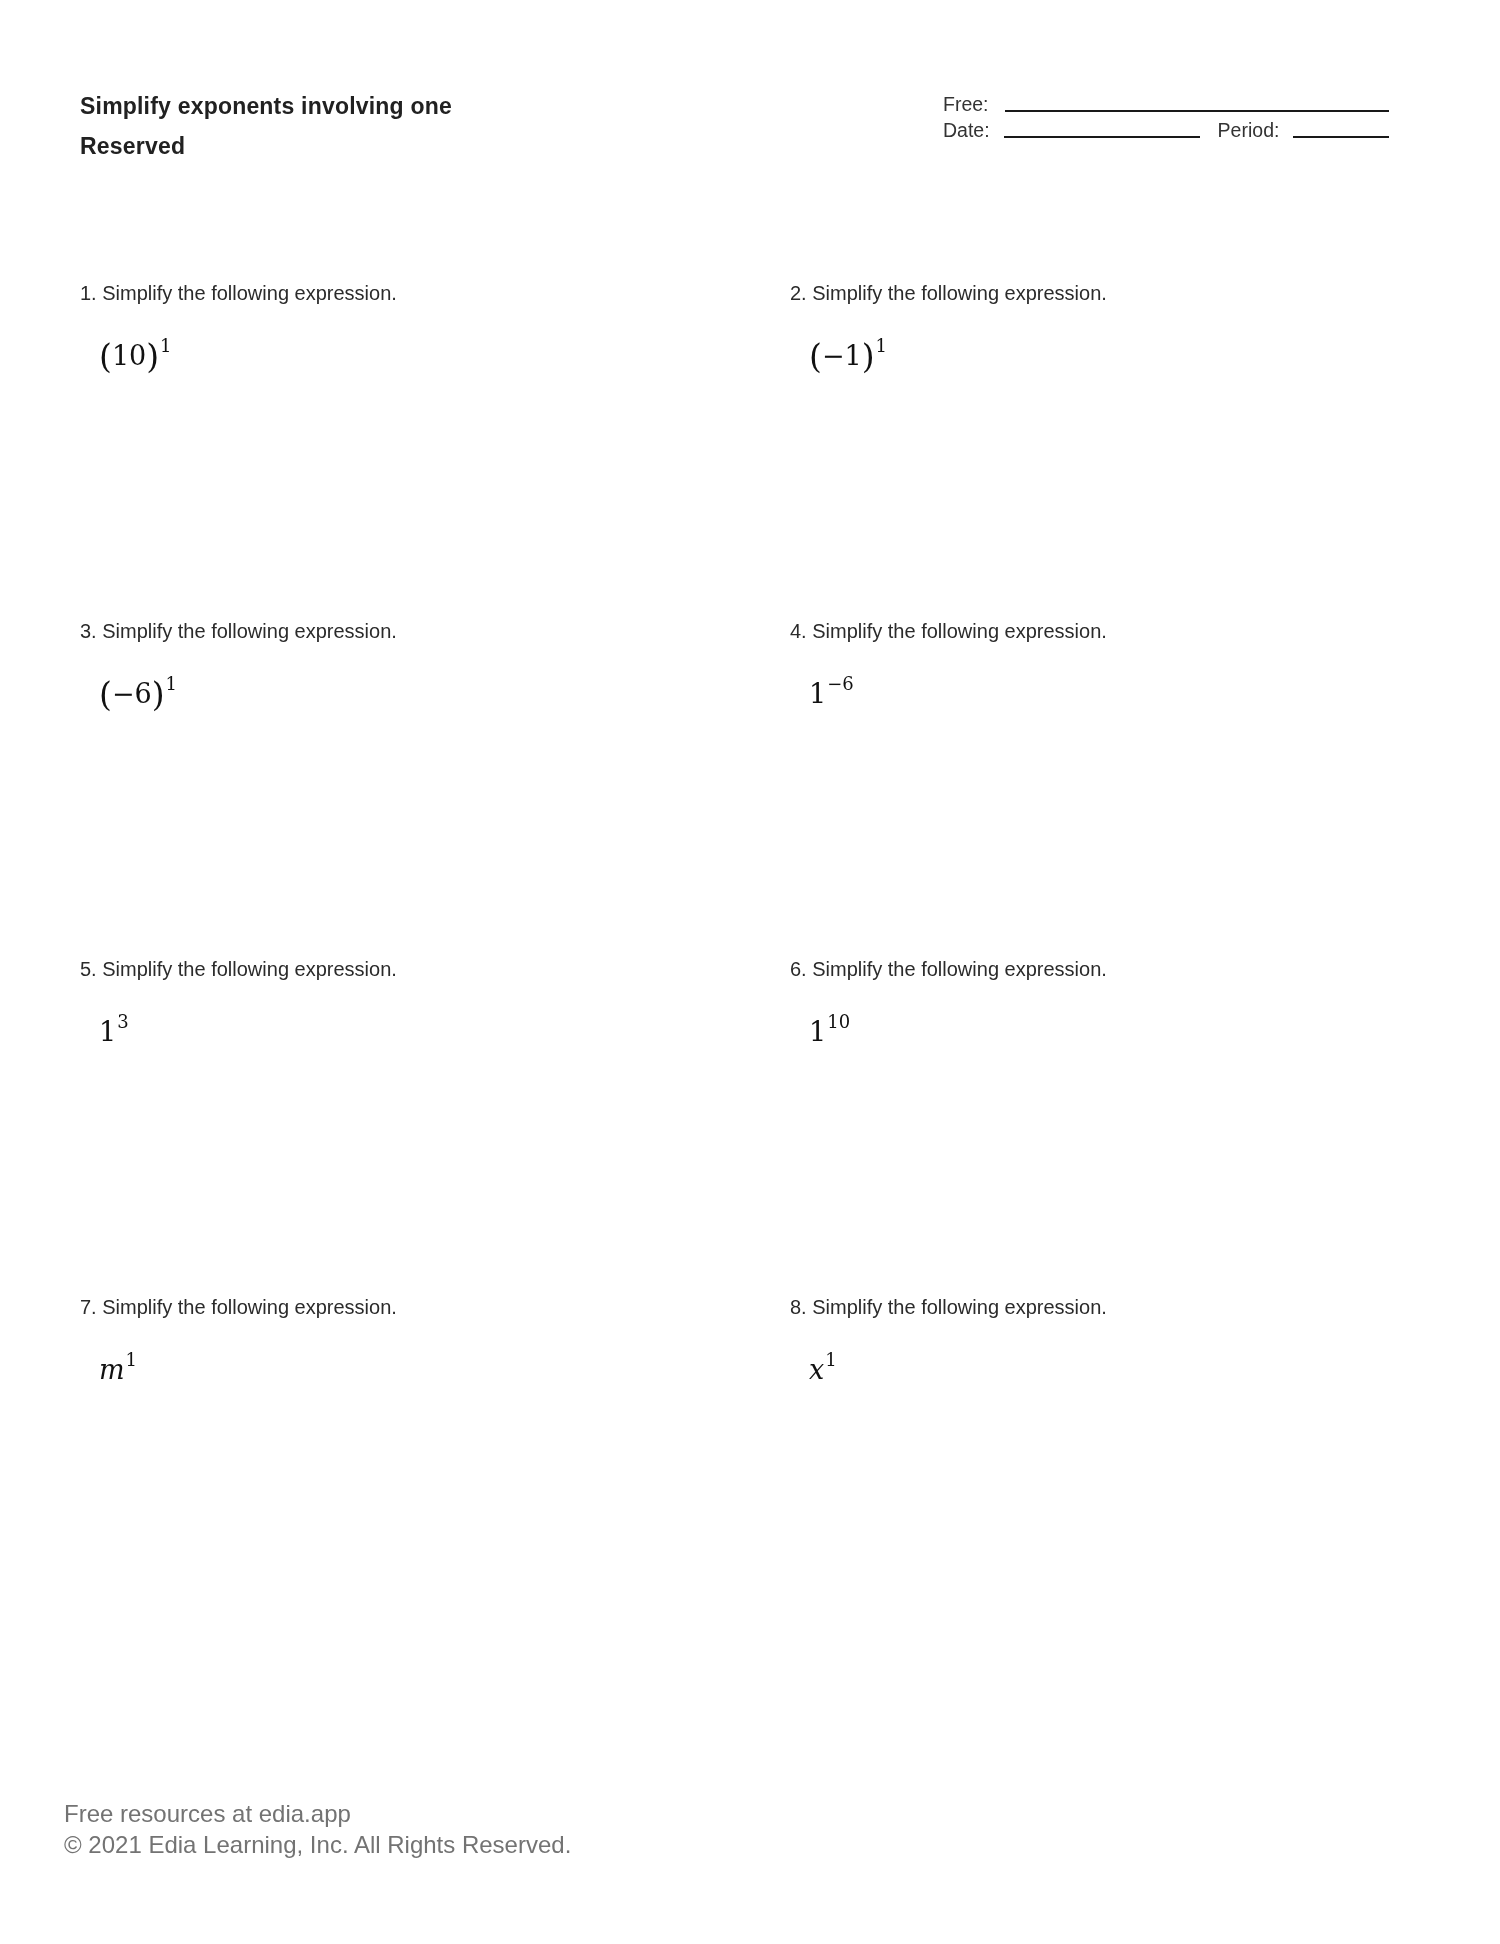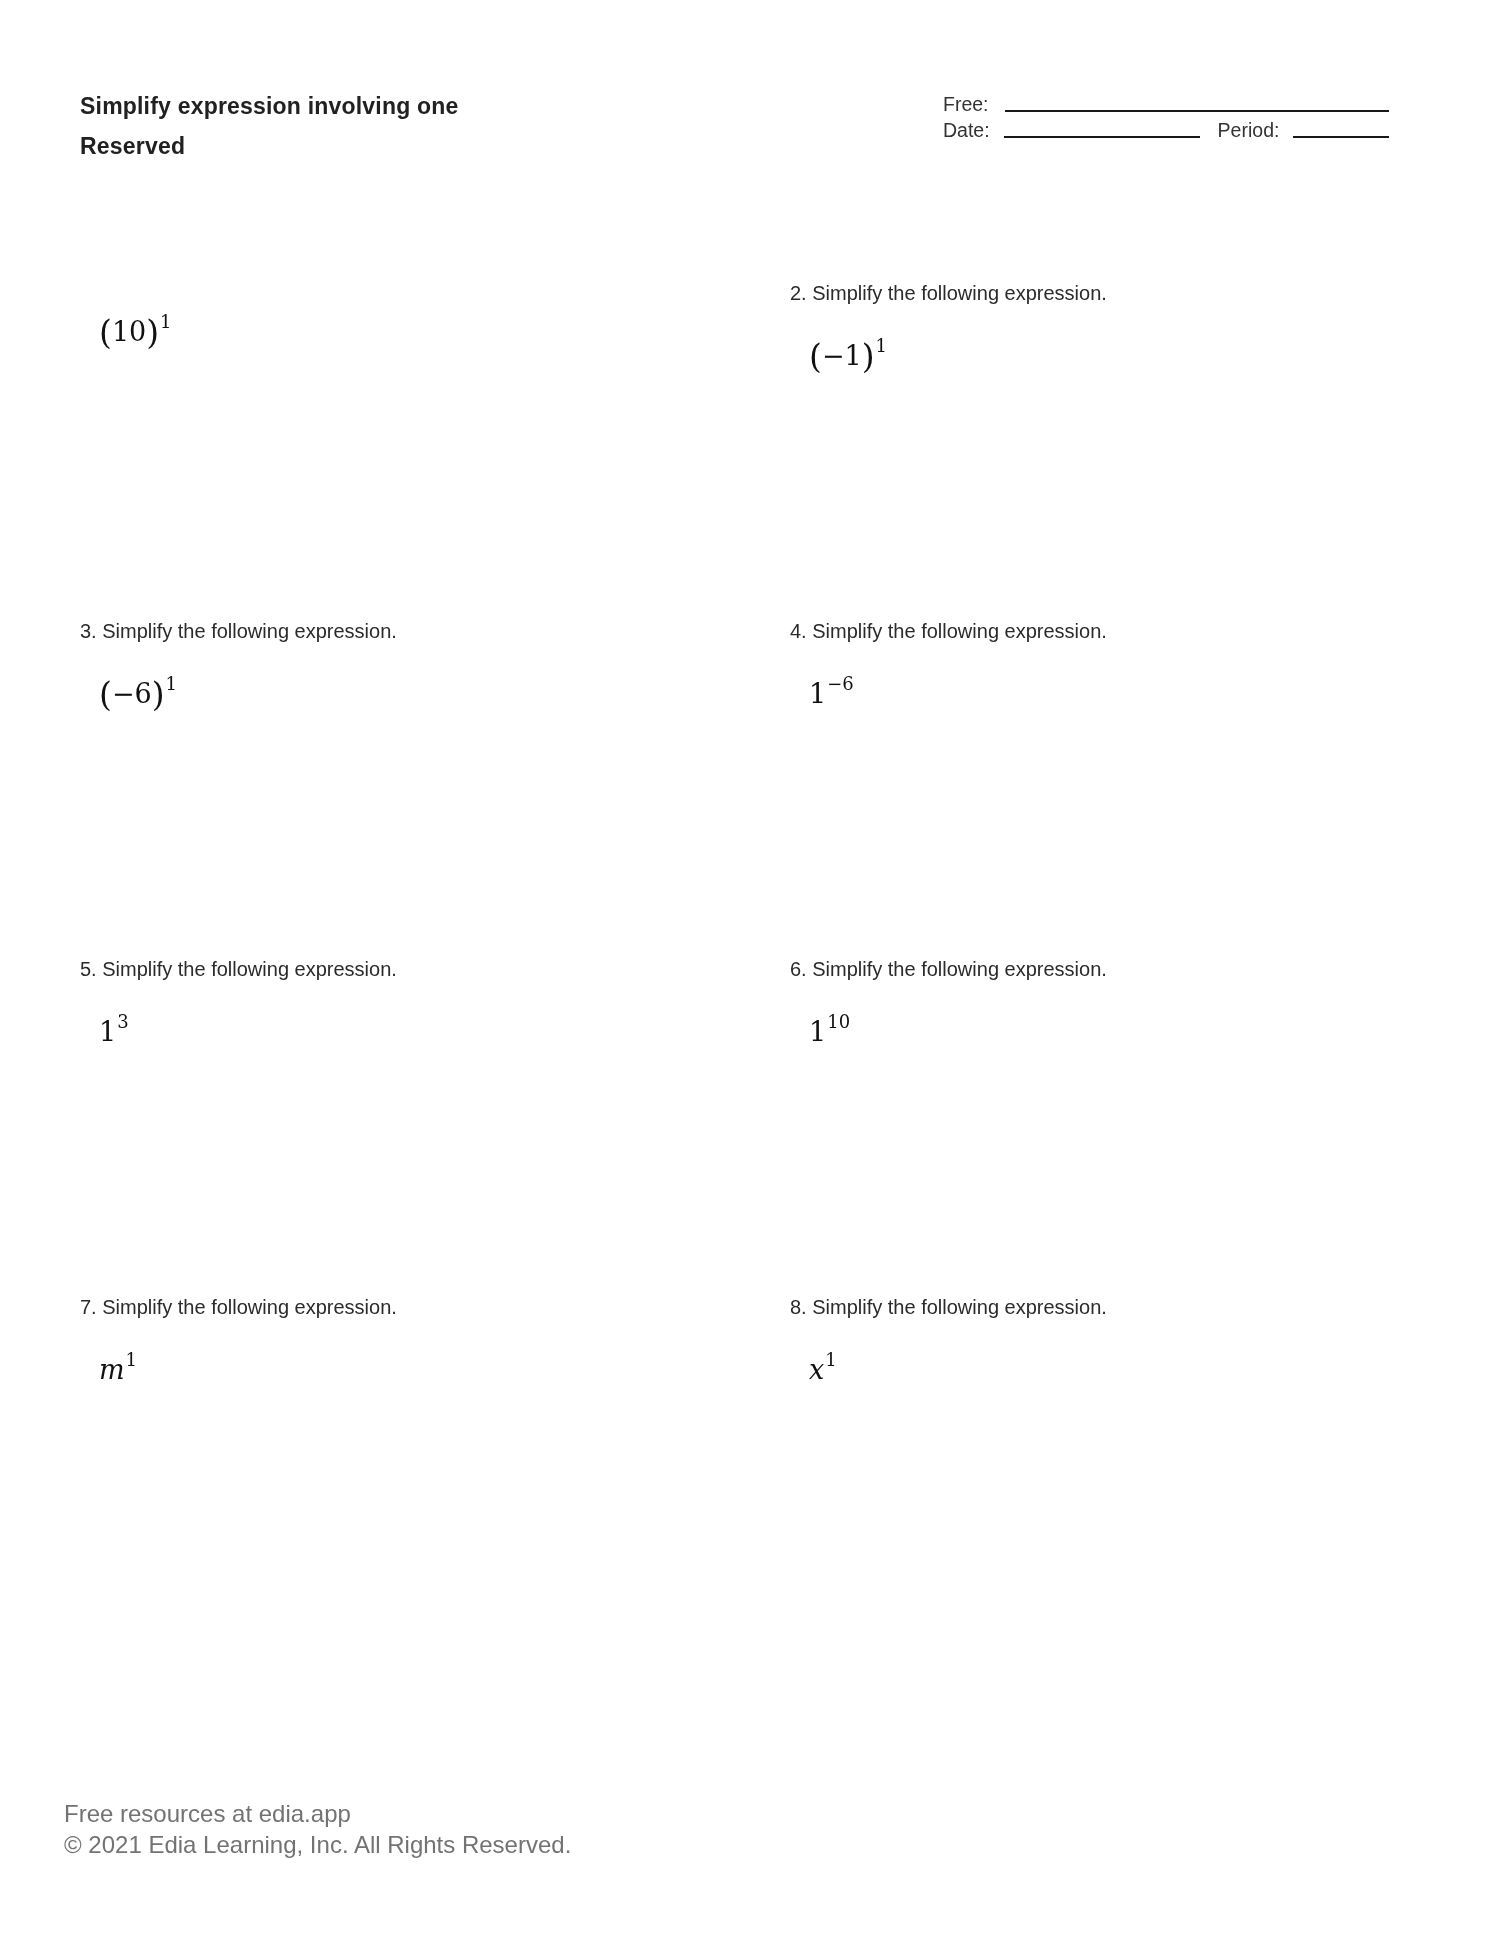--- a/index.html
+++ b/index.html
@@ -97,40 +97,44 @@
     line-height: 31px;
     color: #737373;
   }
 </style>
 </head>
 <body>
 
 <div class="page">
 
   <div class="title-block">
-    <div class="title-line">Simplify expression involving one</div>
+    <div class="title-line">Simplify exponents involving one</div>
     <div class="title-line">Reserved</div>
   </div>
 
   <div class="fields-block">
     <div class="field-row">
       <span>Free:</span>
       <span class="blank blank-name"></span>
     </div>
     <div class="field-row">
       <span>Date:</span>
       <span class="blank blank-date"></span>
       <span class="period-label">Period:</span>
       <span class="blank blank-period"></span>
     </div>
   </div>
 
   <div class="problems">
 
     <div class="problem">
+      <div class="problem-title">
+        <span>1.</span>
+        <span>Simplify the following expression.</span>
+      </div>
       <div class="expr"><span class="paren">(</span><span class="base">10</span><span class="paren">)</span><sup class="exp">1</sup></div>
     </div>
 
     <div class="problem">
       <div class="problem-title">
         <span>2.</span>
         <span>Simplify the following expression.</span>
       </div>
       <div class="expr"><span class="paren">(</span><span class="base">−1</span><span class="paren">)</span><sup class="exp">1</sup></div>
     </div>

